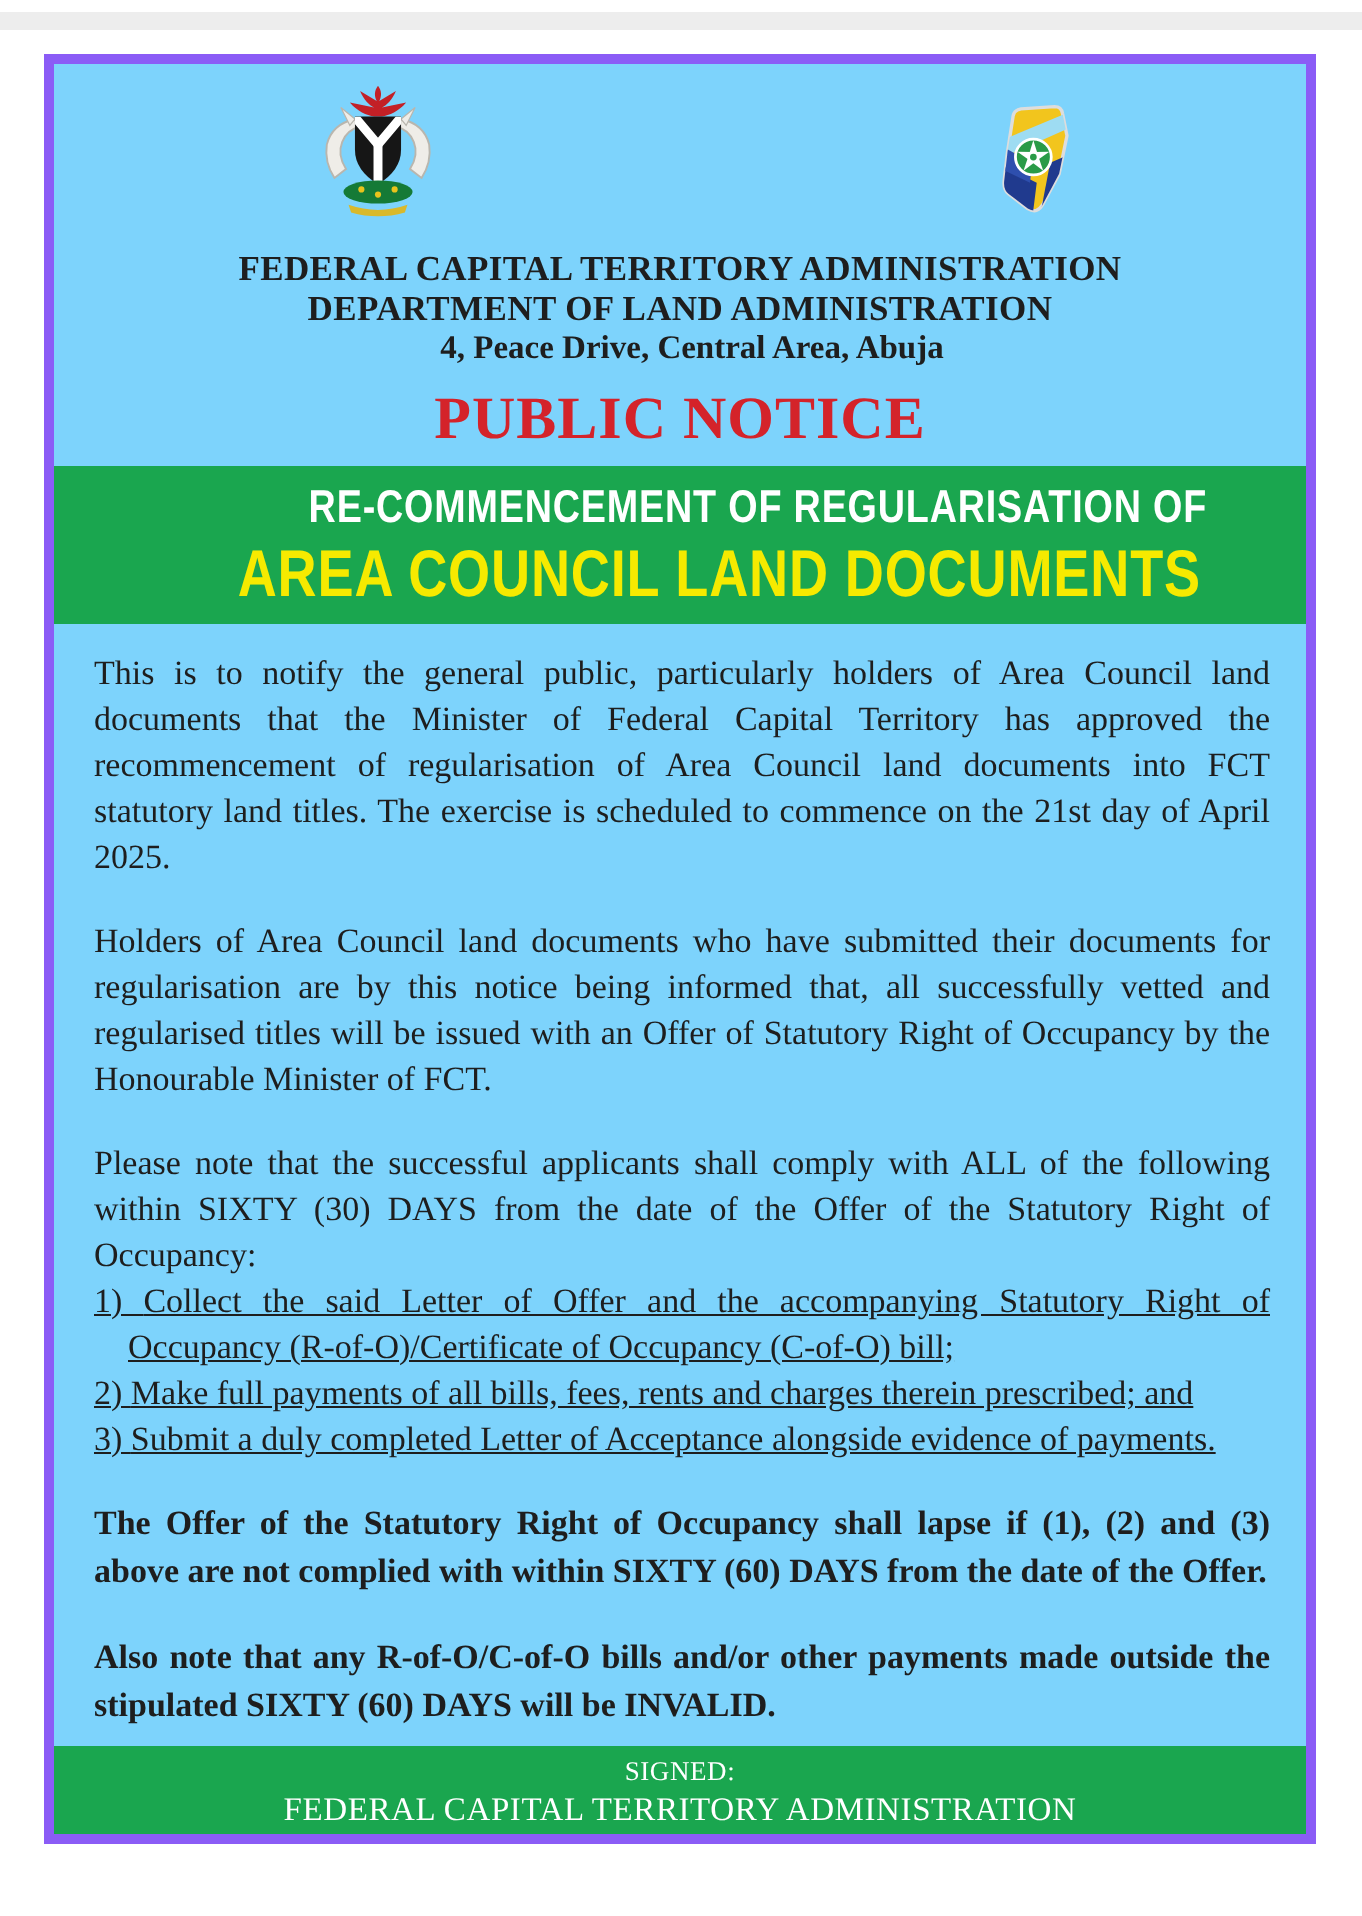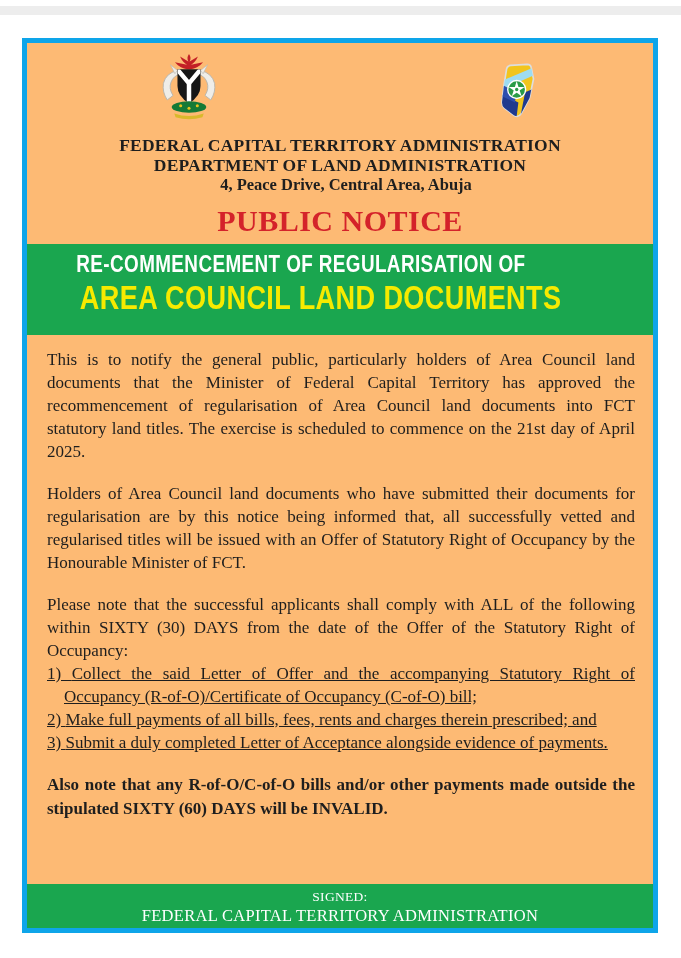--- a/index.html
+++ b/index.html
@@ -2,38 +2,38 @@
 <html><head>
 <meta charset="utf-8">
 <style>
   * { margin: 0; padding: 0; box-sizing: border-box; }
   html, body { width: 681px; height: 958px; background: #ffffff; overflow: hidden; }
   body { font-family: "Liberation Serif", serif; color: #1e1e1e; position: relative; }
 
   .scan-strip { position: absolute; left: 0; top: 6px; width: 681px; height: 9px; background: #ededed; }
 
   .frame {
-    position: absolute; left: 22px; top: 38px;
+    position: absolute; left: 22px; top: 27px;
     width: 636px; height: 895px;
-    border: 5px solid #0ea5e9;
-    background: #fdba74;
+    border: 5px solid #8b5cf6;
+    background: #7dd3fc;
     display: flex; flex-direction: column;
   }
 
   
   .header { height: 201px; text-align: center; }
   .logos { position: relative; height: 86px; margin-top: 6px; }
   .coa  { position: absolute; left: 130px; top: 2px;  width: 64px; height: 80px; }
   .fct  { position: absolute; left: 460px; top: 14px; width: 56px; height: 62px; }
   .org-line { font-weight: bold; font-size: 17.5px; line-height: 20px; letter-spacing: 0.2px; }
   .addr     { font-weight: bold; font-size: 16.5px; line-height: 20px; padding-left: 12px; }
   .notice-title { font-weight: bold; font-size: 30px; line-height: 34px; color: #d4232a; margin-top: 9px; letter-spacing: 0.5px; }
 
   
-  .banner { background: #1aa64f; height: 91px; text-align: left; padding-top: 6px; overflow: hidden; }
+  .banner { background: #1aa64f; height: 79px; text-align: right; padding-top: 6px; overflow: hidden; }
   .banner .cond { display: inline-block; transform: scaleX(0.82); transform-origin: 50% 50%; white-space: nowrap;
                   font-family: "Liberation Sans", sans-serif; font-weight: bold; }
   .banner-line1 { font-size: 23px; line-height: 28px; color: #ffffff; letter-spacing: 0.5px; }
   .banner-line2 { font-size: 33px; line-height: 37px; color: #f6ea00; letter-spacing: 0.5px; }
 
   
   .doc-body { flex: 1; padding: 13px 18px 0 20px; font-size: 17px; line-height: 23px; text-align: justify; overflow: hidden; }
   .para { margin-bottom: 19px; }
   .para-tight { margin-bottom: 0; }
   .para b { font-weight: normal; }
@@ -123,20 +123,21 @@
     <p class="para">Holders of Area Council land documents who have submitted their documents for regularisation are by this notice being informed that, all successfully vetted and regularised titles will be issued with an Offer of Statutory Right of Occupancy by the Honourable Minister of FCT.</p>
 
     <p class="para para-tight"><span>Please note that the successful applicants shall comply with </span><b>ALL</b><span> of the following within SIXTY </span><b>(30) DAYS</b><span> from the date of the Offer of the Statutory Right of Occupancy:</span></p>
 
     <div class="list">
       <div class="list-item"><span>1) </span><span>Collect the said Letter of Offer and the accompanying Statutory Right of Occupancy (R-of-O)/Certificate of Occupancy (C-of-O) bill;</span></div>
       <div class="list-item"><span>2) </span><span>Make full payments of all bills, fees, rents and charges therein prescribed; and</span></div>
       <div class="list-item"><span>3) </span><span>Submit a duly completed Letter of Acceptance alongside evidence of payments.</span></div>
     </div>
 
+    <p class="bold-para">The Offer of the Statutory Right of Occupancy shall lapse if (1), (2) and (3) above are not complied with within SIXTY (60) DAYS from the date of the Offer.</p>
 
     <p class="bold-para">Also note that any R-of-O/C-of-O bills and/or other payments made outside the stipulated SIXTY (60) DAYS will be INVALID.</p>
 
   </div>
 
   <div class="footer">
     <div class="signed">SIGNED:</div>
     <div class="signature">FEDERAL CAPITAL TERRITORY ADMINISTRATION</div>
   </div>
 

